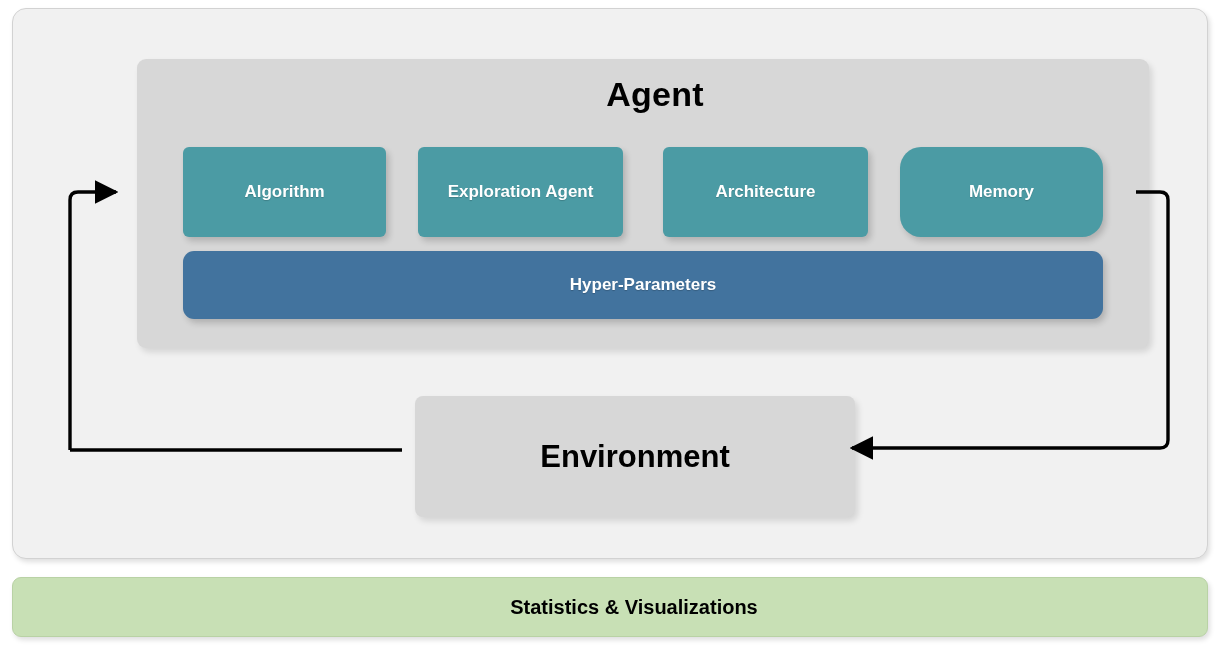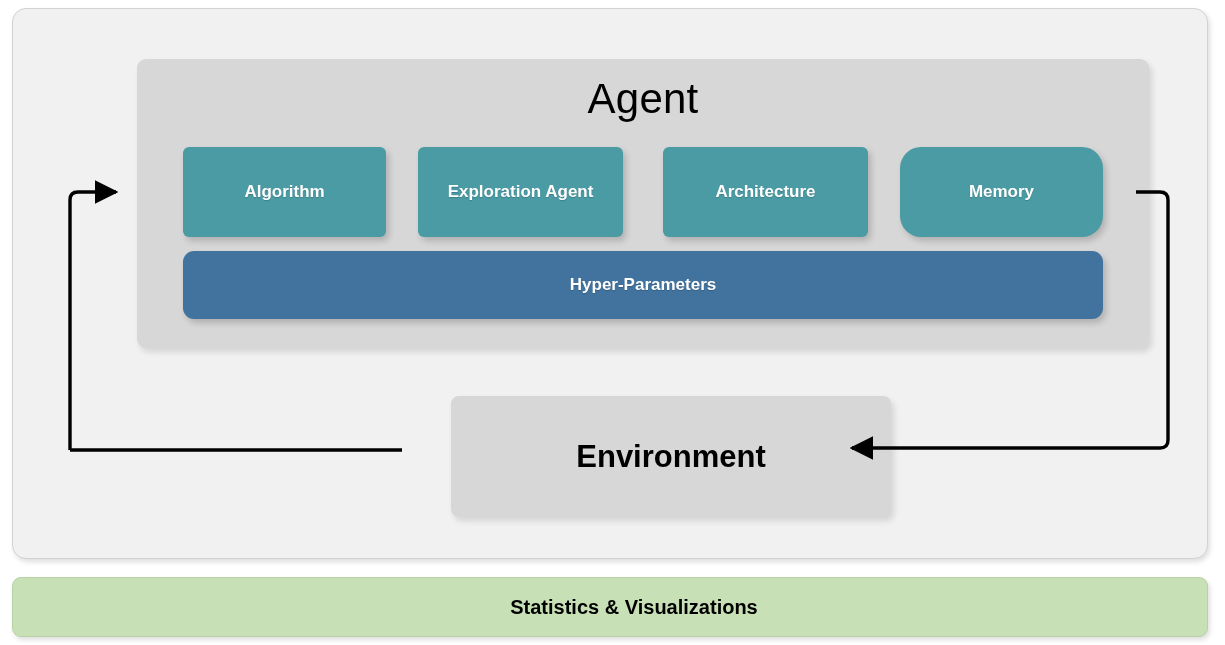--- a/index.html
+++ b/index.html
@@ -41,24 +41,25 @@
     border-radius: 9px;
     box-shadow: 3px 4px 6px rgba(0,0,0,0.12);
     box-sizing: border-box;
   }
   .agent-title {
     position: absolute;
     left: 0;
     top: 16px;
     width: 100%;
     text-align: center;
-    font-size: 42px;
-    font-weight: normal;
+    font-size: 34px;
+    font-weight: bold;
     color: #000000;
     letter-spacing: 0.2px;
+    padding-left: 12px;
   }
 
   
   .component-row {
     position: absolute;
     left: 46px;
     top: 88px;
     width: 920px;
     height: 90px;
     display: flex;
@@ -110,21 +111,20 @@
     background: #d7d7d7;
     border-radius: 8px;
     box-shadow: 3px 4px 6px rgba(0,0,0,0.12);
     display: flex;
     align-items: center;
     justify-content: center;
     font-size: 31px;
     font-weight: bold;
     color: #000000;
     box-sizing: border-box;
-    margin-left: 36px;
   }
 
   
   .stats-bar {
     position: absolute;
     left: 12px;
     top: 577px;
     width: 1196px;
     height: 60px;
     background: #c8e0b5;

